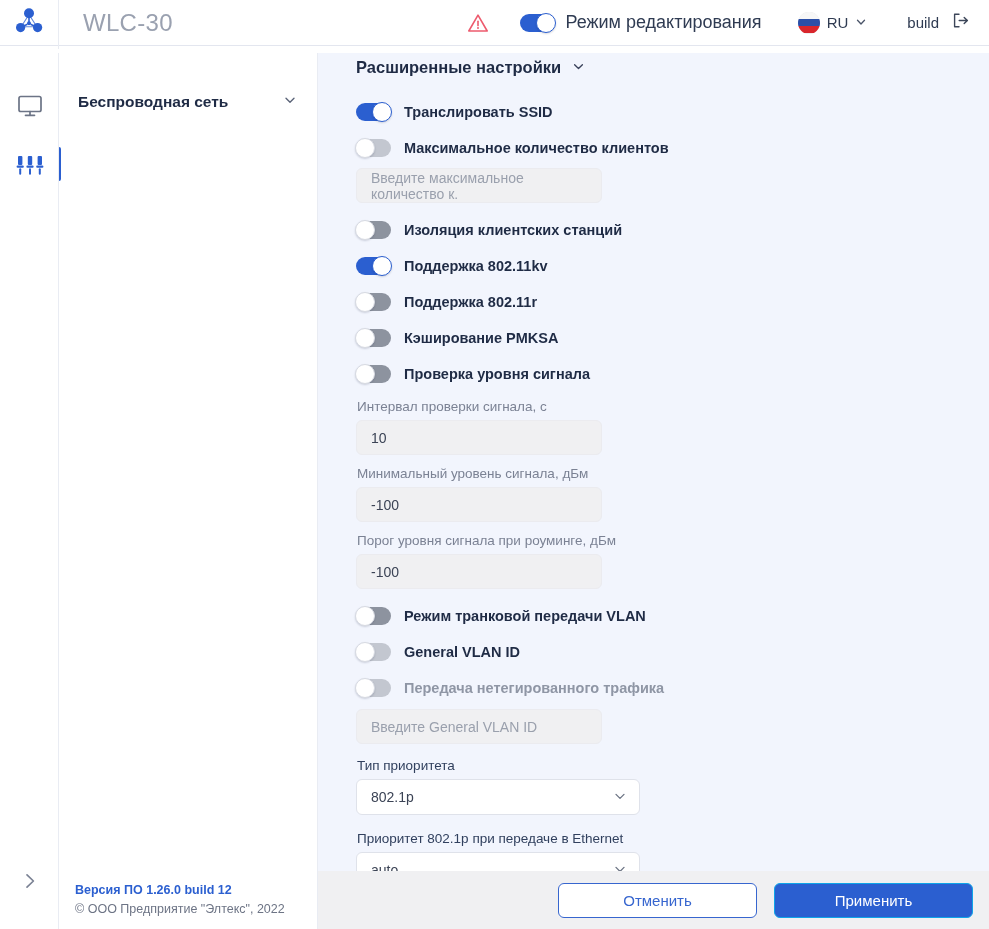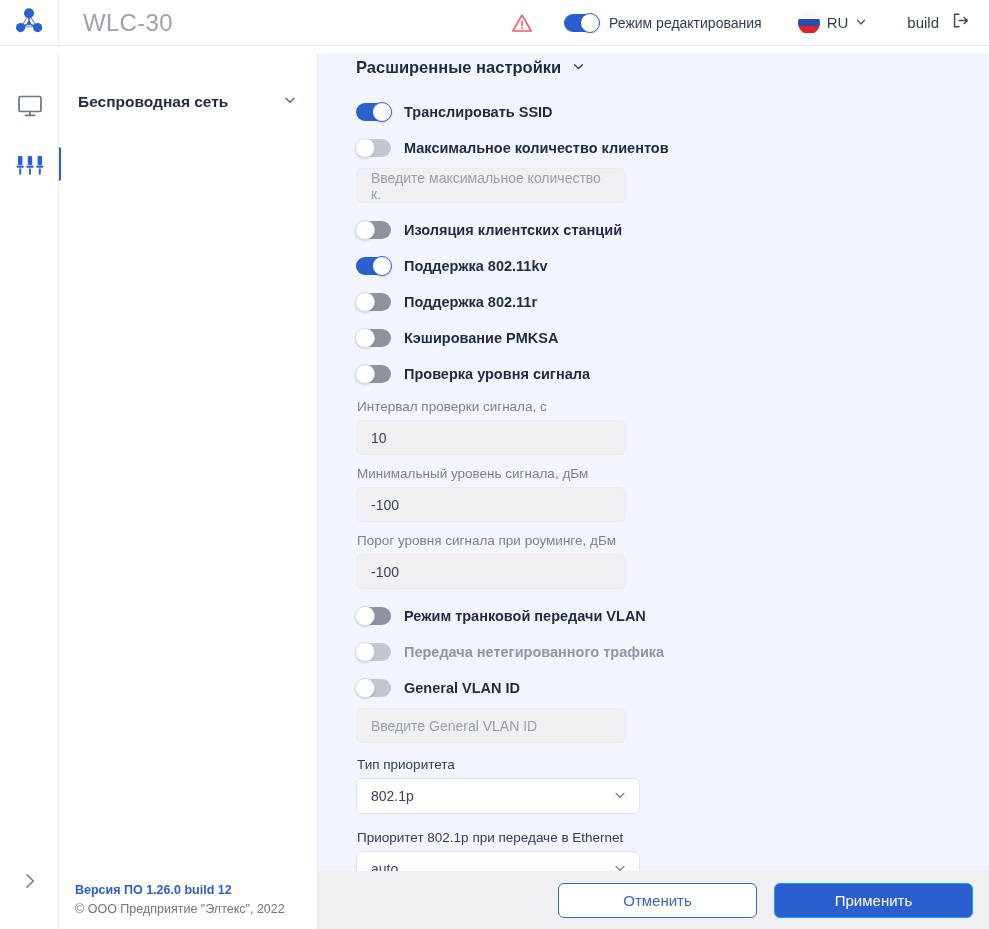--- a/index.html
+++ b/index.html
@@ -30,21 +30,21 @@
     margin-left: 24px;
     font-size: 24px; font-weight: 400; color: #9aa1b0;
     letter-spacing: .3px;
   }
   .header-right {
     margin-left: auto; display: flex; align-items: center; height: 53px;
     padding-right: 19px; gap: 0;
   }
   .warn-icon { display:flex; align-items:center; margin-right: 31px; }
   .edit-mode { display: flex; align-items: center; gap: 10px; margin-right: 36px; }
-  .edit-mode-label { font-size: 14px; color: #2f3b52; }
+  .edit-mode-label { font-size: 18px; color: #2f3b52; }
   .lang-box { display:flex; align-items:center; gap:7px; margin-right: 40px; cursor:pointer; }
   .flag {
     width: 22px; height: 22px; border-radius: 50%;
     overflow: hidden; position: relative; flex: none;
     box-shadow: 0 0 0 .5px rgba(0,0,0,.12) inset;
   }
   .flag i { position: absolute; left: 0; width: 100%; height: 33.34%; display:block; }
   .flag i.w { top: 0; background: #f7f7f7; }
   .flag i.b { top: 33.3%; background: #2b4fa8; }
   .flag i.r { top: 66.6%; background: #d9262c; }
@@ -141,21 +141,21 @@
 
   .toggle-label { font-size: 14.5px; font-weight: 700; color: #1f2b45; white-space: nowrap; }
   .toggle-label.dim { color: #8f96a5; }
 
   .field-label {
     font-size: 13.5px; color: #31405e; margin: 11px 0 6px 1px;
   }
   .field-label.dim { color: #7b8294; }
 
   .txtbox {
-    width: 270px; height: 35px;
+    width: 246px; height: 35px;
     border-radius: 6px; border: 1px solid #ebebef;
     background: #f0f0f2;
     display: flex; align-items: center;
     padding: 0 14px;
     font-size: 14px; color: #3b4355;
     margin-bottom: 7px;
     cursor: default;
   }
   .txtbox.placeholder { color: #9aa0ad; }
   .txtbox.indent { margin-top: 3px; }
@@ -386,34 +386,34 @@
       <div class="txtbox">-100</div>
 
       <div class="row-toggle" style="margin-top:12px">
         <div class="switch">
           <div class="track"></div>
           <div class="knob"></div>
         </div>
         <span class="toggle-label">Режим транковой передачи VLAN</span>
       </div>
 
+      <div class="row-toggle tight" style="margin-top:7px">
+        <div class="switch off-dim">
+          <div class="track"></div>
+          <div class="knob"></div>
+        </div>
+        <span class="toggle-label">General VLAN ID</span>
+      </div>
+
       <div class="row-toggle" style="margin-top:7px">
         <div class="switch off-dim">
           <div class="track"></div>
           <div class="knob"></div>
         </div>
         <span class="toggle-label dim">Передача нетегированного трафика</span>
-      </div>
-
-      <div class="row-toggle tight" style="margin-top:7px">
-        <div class="switch off-dim">
-          <div class="track"></div>
-          <div class="knob"></div>
-        </div>
-        <span class="toggle-label">General VLAN ID</span>
       </div>
       <div class="txtbox placeholder indent">Введите General VLAN ID</div>
 
       <div class="field-label" style="margin-top:14px">Тип приоритета</div>
       <div class="selectbox">
         <span>802.1p</span>
         <span class="chev">
           <svg width="14" height="14" viewBox="0 0 14 14">
               <path d="M3 5.4 L7 9.4 L11 5.4" fill="none" stroke="#6b7383" stroke-width="1.3" stroke-linecap="round" stroke-linejoin="round"></path>
             </svg>

